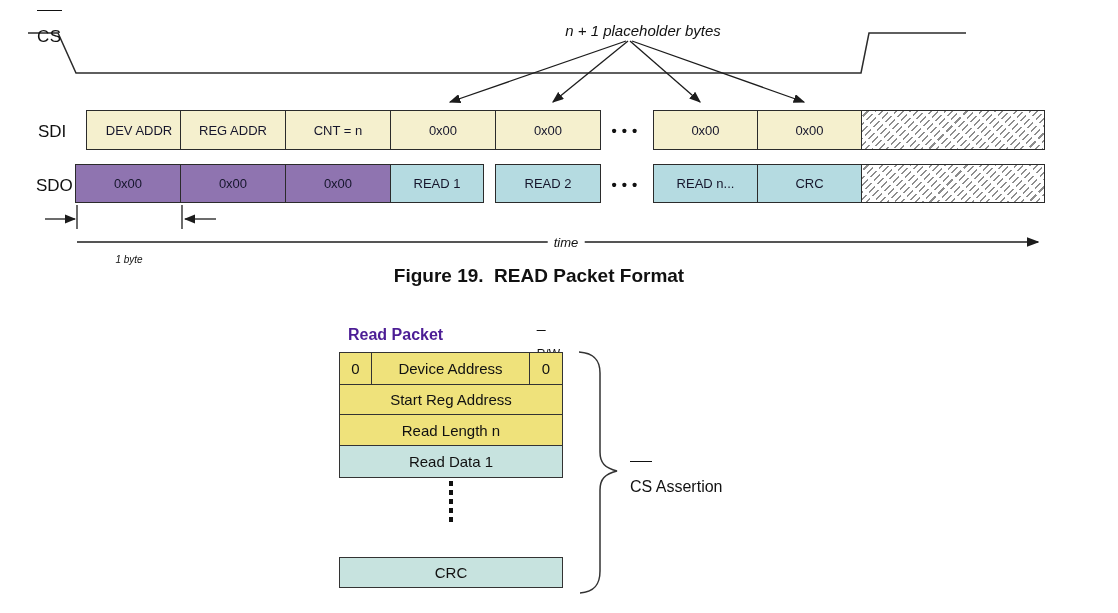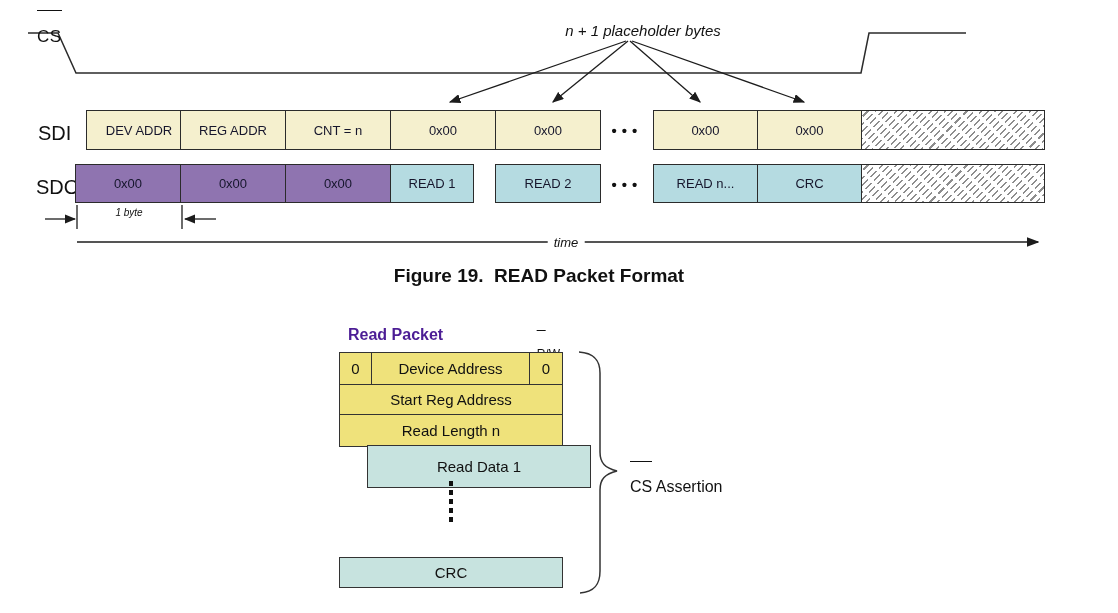--- a/index.html
+++ b/index.html
@@ -5,25 +5,25 @@
   html,body{margin:0;padding:0;background:#fff;}
   #canvas{
     position:relative;width:1118px;height:613px;background:#ffffff;
     font-family:"Liberation Sans","DejaVu Sans",sans-serif;color:#111;
     overflow:hidden;
   }
   .abs{position:absolute;}
   svg{position:absolute;left:0;top:0;}
 
   
-  .sig-label{font-size:20px;color:#111;}
+  .sig-label{font-size:17px;color:#111;}
   .cs-top{font-size:17px;letter-spacing:0.5px;}
   .ovl{display:inline-block;border-top:1.6px solid #111;padding-top:17px;line-height:1;}
   .note-italic{font-style:italic;font-size:15px;color:#111;white-space:nowrap;}
-  .small-italic{font-style:italic;font-size:10px;color:#111;white-space:nowrap;}
+  .small-italic{font-style:italic;font-size:10px;color:#111;white-space:nowrap;margin-top:47px;}
   .time-italic{font-style:italic;font-size:13px;color:#111;background:#fff;padding:0 6px;white-space:nowrap;}
 
   .cell{
     position:absolute;box-sizing:border-box;border:1.5px solid #2b2b2b;
     display:flex;align-items:center;justify-content:center;
     font-size:13px;color:#16162c;white-space:nowrap;
   }
   .sdi-fill{background:#f5f0ce;}
   .sdo-purple{background:#8f74b0;}
   .sdo-blue{background:#b5dbe1;}
@@ -107,21 +107,21 @@
   <div class="cell sdi-fill" style="left:390px;top:110px;width:106px;height:40px;">0x00</div>
   <div class="cell sdi-fill" style="left:495px;top:110px;width:106px;height:40px;">0x00</div>
   <div class="abs dots" style="left:627px;top:122px;transform:translateX(-50%);">•••</div>
   <div class="cell sdi-fill" style="left:653px;top:110px;width:105px;height:40px;">0x00</div>
   <div class="cell sdi-fill" style="left:757px;top:110px;width:105px;height:40px;">0x00</div>
   <div class="hatch" style="left:861px;top:110px;width:184px;height:40px;"></div>
 
   <div class="cell sdo-purple" style="left:75px;top:164px;width:106px;height:39px;">0x00</div>
   <div class="cell sdo-purple" style="left:180px;top:164px;width:106px;height:39px;">0x00</div>
   <div class="cell sdo-purple" style="left:285px;top:164px;width:106px;height:39px;">0x00</div>
-  <div class="cell sdo-blue" style="left:390px;top:164px;width:84px;height:39px;">READ 1</div>
+  <div class="cell sdo-blue" style="left:390px;top:164px;width:94px;height:39px;">READ 1</div>
   <div class="cell sdo-blue" style="left:495px;top:164px;width:106px;height:39px;">READ 2</div>
   <div class="abs dots" style="left:627px;top:176px;transform:translateX(-50%);">•••</div>
   <div class="cell sdo-blue" style="left:653px;top:164px;width:105px;height:39px;">READ n...</div>
   <div class="cell sdo-blue" style="left:757px;top:164px;width:105px;height:39px;">CRC</div>
   <div class="hatch" style="left:861px;top:164px;width:184px;height:39px;"></div>
 
   <div class="abs small-italic" style="left:129px;top:207px;transform:translateX(-50%);">1 byte</div>
 
   <div class="abs time-italic" style="left:566px;top:235px;transform:translateX(-50%);">time</div>
 
@@ -134,21 +134,21 @@
   </div>
 
   <div class="pkt-row pkt-yellow" style="left:339px;top:352px;width:224px;height:33px;padding:0;">
     <div class="pkt-subcell" style="width:31px;">0</div>
     <div class="pkt-subcell sub-border-l sub-border-r" style="flex:1;">Device Address</div>
     <div class="pkt-subcell" style="width:32px;">0</div>
   </div>
 
   <div class="pkt-row pkt-yellow" style="left:339px;top:383.5px;width:224px;height:32px;">Start Reg Address</div>
   <div class="pkt-row pkt-yellow" style="left:339px;top:414px;width:224px;height:32.5px;">Read Length n</div>
-  <div class="pkt-row pkt-teal" style="left:339px;top:445px;width:224px;height:43px;margin-left:28px;">Read Data 1</div>
+  <div class="pkt-row pkt-teal" style="left:339px;top:445px;width:224px;height:33px;">Read Data 1</div>
 
   <div class="dotted-v" style="left:449px;top:481px;height:43px;"></div>
 
   <div class="pkt-row pkt-teal" style="left:339px;top:557px;width:224px;height:31px;">CRC</div>
 
   <div class="abs assertion" style="left:630px;top:461px;">
     <span class="ovl">CS</span><span> Assertion</span>
   </div>
 
 </div>

